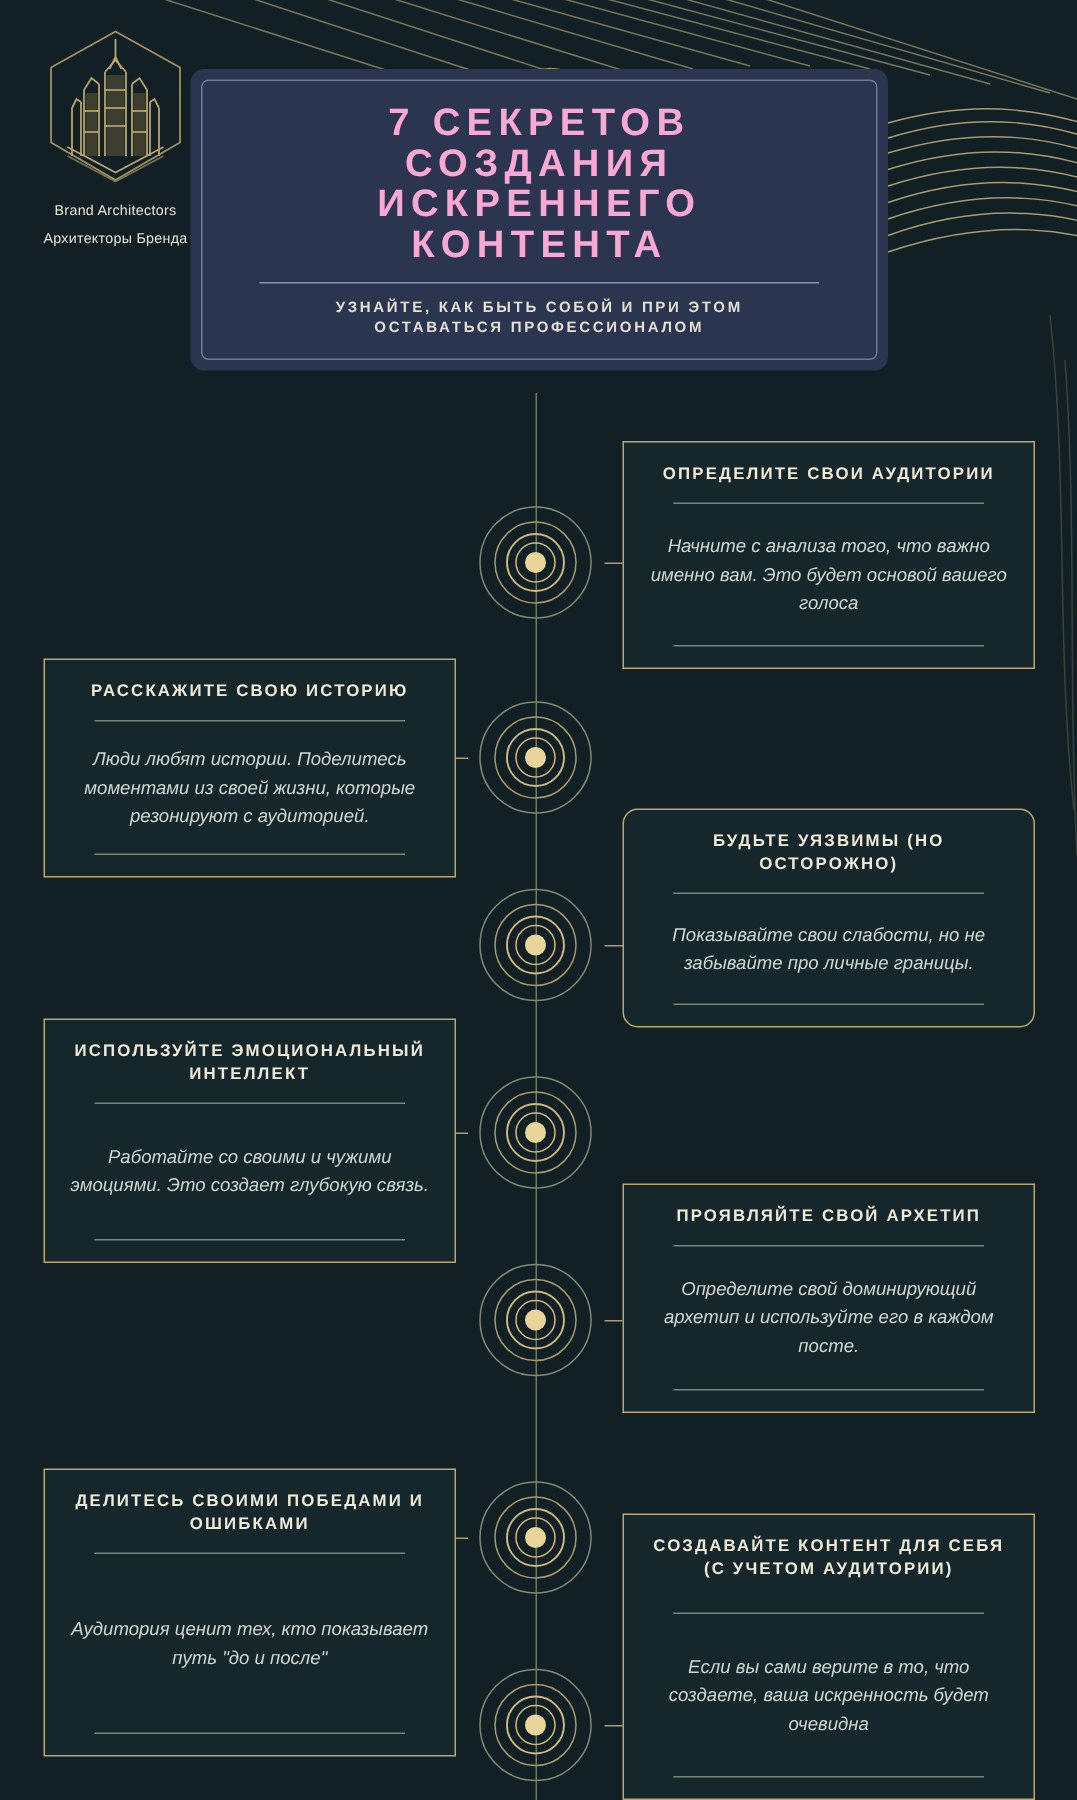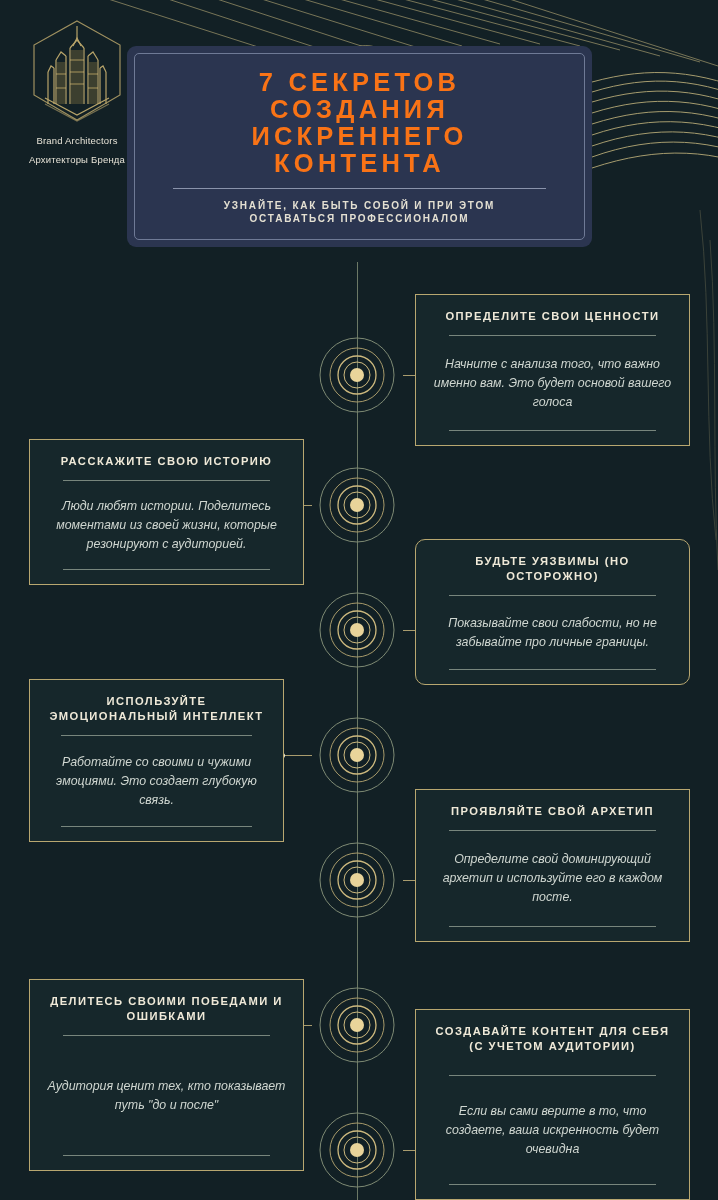--- a/index.html
+++ b/index.html
@@ -57,21 +57,21 @@
     position: absolute;
     left: 7px; top: 7px; right: 7px; bottom: 7px;
     border: 1px solid #6f7a96;
     border-radius: 5px;
     display: flex;
     flex-direction: column;
     align-items: center;
     justify-content: center;
   }
   .title-main {
-    color: #f97316;
+    color: #f9a8d4;
     font-size: 25.5px;
     font-weight: bold;
     letter-spacing: 4.2px;
     line-height: 27px;
     text-align: center;
     margin: 0 0 0 0;
     padding: 0 10px;
   }
   .title-rule {
     width: 83%;
@@ -358,41 +358,41 @@
   <div class="connector" style="left:403px; top:880px; width:32px;"></div>
   <div class="connector-dot" style="left:431px; top:880px;"></div>
 
   <div class="connector" style="left:279px; top:1025px; width:33px;"></div>
   <div class="connector-dot" style="left:280px; top:1025px;"></div>
 
   <div class="connector" style="left:403px; top:1150px; width:32px;"></div>
   <div class="connector-dot" style="left:431px; top:1150px;"></div>
 
   <div class="card" style="left:415px; top:294px; width:275px; height:152px;">
-    <div class="card-title">ОПРЕДЕЛИТЕ СВОИ ЦЕННОСТИ</div>
+    <div class="card-title">ОПРЕДЕЛИТЕ СВОИ АУДИТОРИИ</div>
     <div class="card-rule"></div>
     <div class="card-body">Начните с анализа того, что важно именно вам. Это будет основой вашего голоса</div>
     <div class="card-rule bottom"></div>
   </div>
 
   <div class="card" style="left:29px; top:439px; width:275px; height:146px;">
     <div class="card-title">РАССКАЖИТЕ СВОЮ ИСТОРИЮ</div>
     <div class="card-rule"></div>
     <div class="card-body">Люди любят истории. Поделитесь моментами из своей жизни, которые резонируют с аудиторией.</div>
     <div class="card-rule bottom"></div>
   </div>
 
   <div class="card" style="left:415px; top:539px; width:275px; height:146px;border-radius:10px;">
     <div class="card-title">БУДЬТЕ УЯЗВИМЫ (НО ОСТОРОЖНО)</div>
     <div class="card-rule"></div>
     <div class="card-body">Показывайте свои слабости, но не забывайте про личные границы.</div>
     <div class="card-rule bottom"></div>
   </div>
 
-  <div class="card" style="left:29px; top:679px; width:255px; height:163px;">
+  <div class="card" style="left:29px; top:679px; width:275px; height:163px;">
     <div class="card-title">ИСПОЛЬЗУЙТЕ ЭМОЦИОНАЛЬНЫЙ ИНТЕЛЛЕКТ</div>
     <div class="card-rule"></div>
     <div class="card-body">Работайте со своими и чужими эмоциями. Это создает глубокую связь.</div>
     <div class="card-rule bottom"></div>
   </div>
 
   <div class="card" style="left:415px; top:789px; width:275px; height:153px;">
     <div class="card-title">ПРОЯВЛЯЙТЕ СВОЙ АРХЕТИП</div>
     <div class="card-rule"></div>
     <div class="card-body">Определите свой доминирующий архетип и используйте его в каждом посте.</div>

